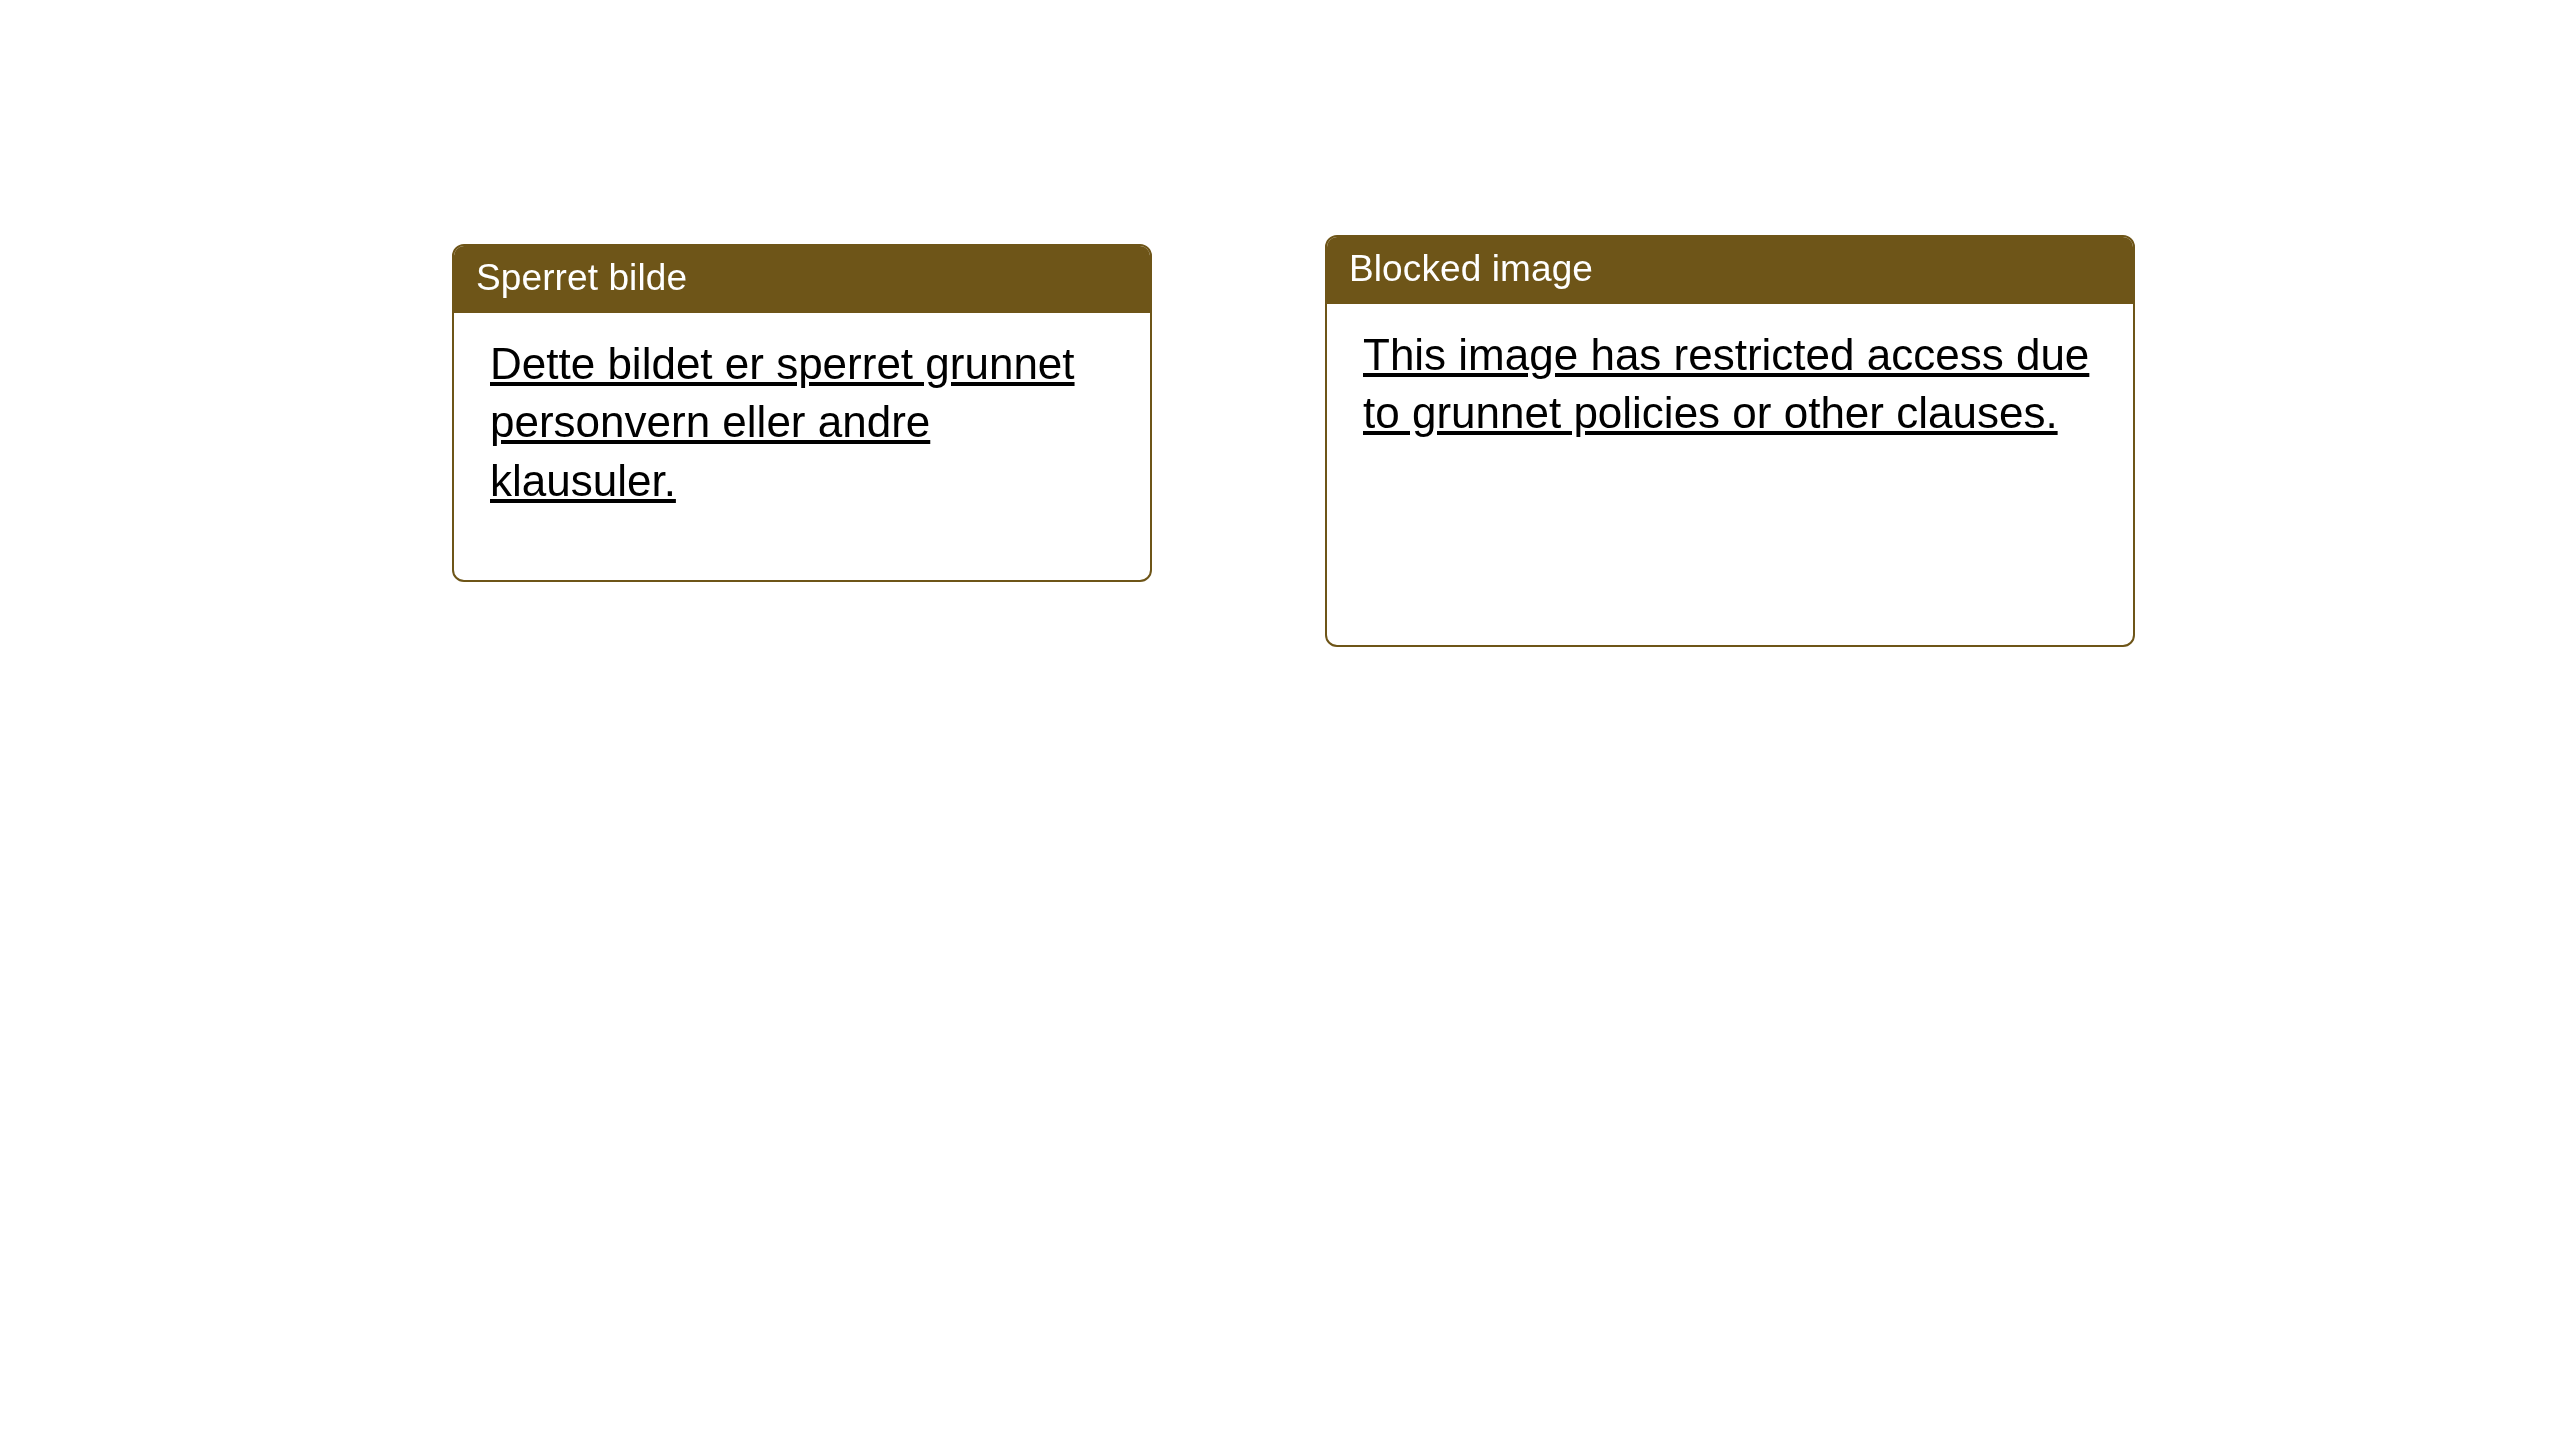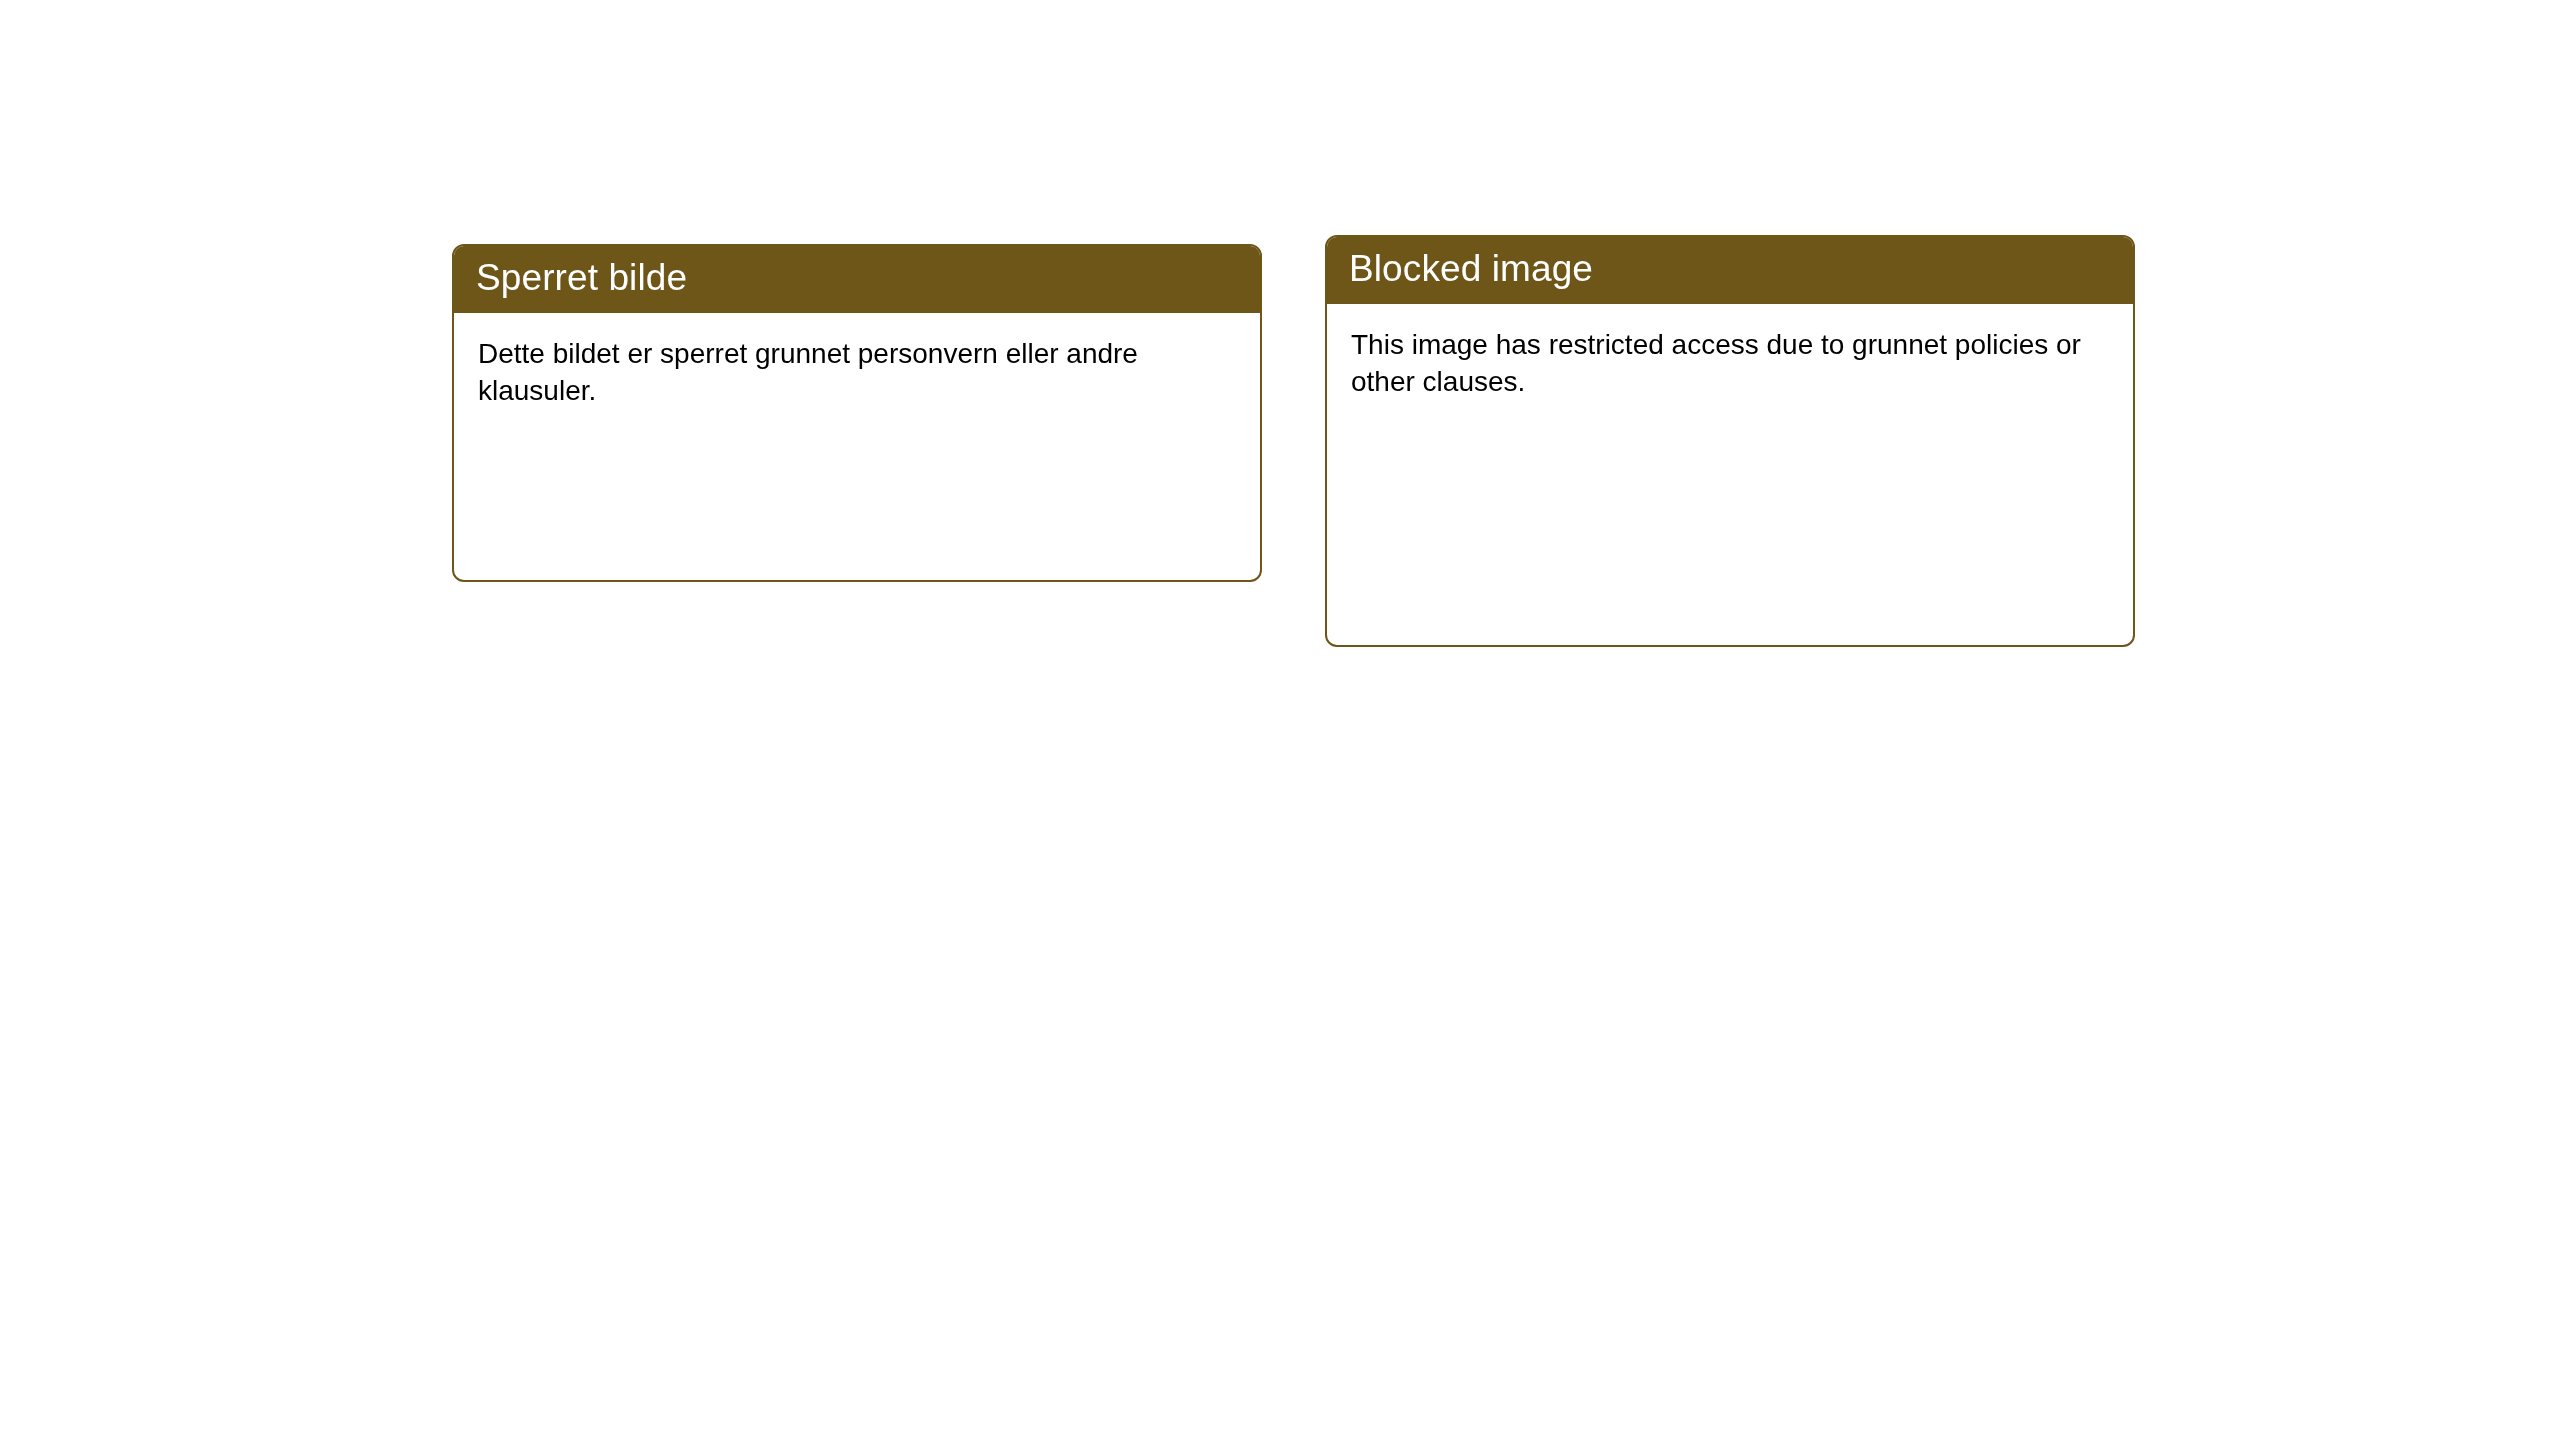--- a/index.html
+++ b/index.html
@@ -37,35 +37,36 @@
     color: #ffffff;
     font-size: 37px;
     line-height: 1.1;
     padding: 12px 22px 14px 22px;
     letter-spacing: 0.1px;
     white-space: nowrap;
   }
 
   .card-body {
     box-sizing: border-box;
-    padding: 22px 24px 0 24px;
+    padding: 22px 24px 0 36px;
     color: #000000;
-    font-size: 28px;
+    font-size: 44px;
     line-height: 1.33;
+    text-decoration: underline;
   }
 
   .card-body p {
     margin: 0;
   }
 
   
   #card-no {
     left: 452px;
     top: 244px;
-    width: 810px;
+    width: 700px;
     height: 338px;
   }
 
   
   #card-en {
     left: 1325px;
     top: 235px;
     width: 810px;
     height: 412px;
   }

